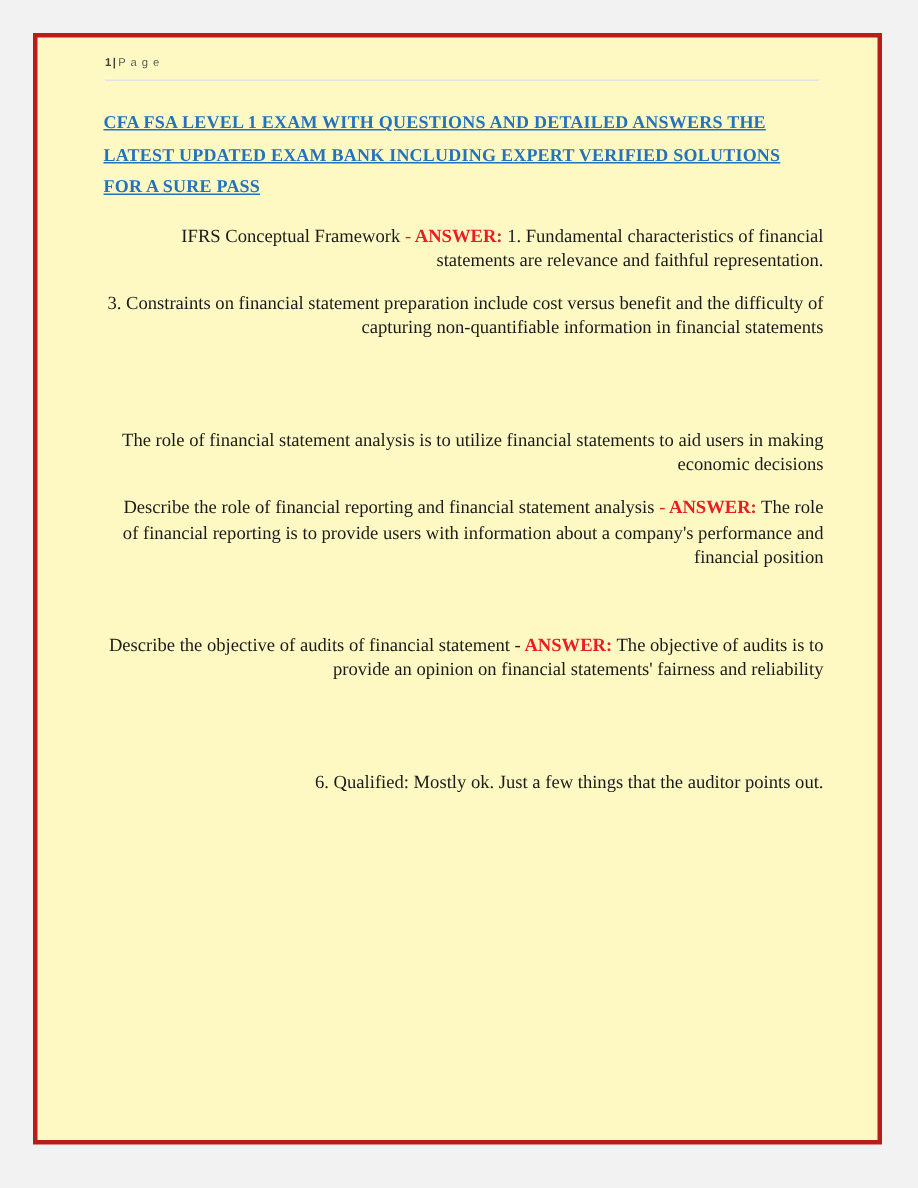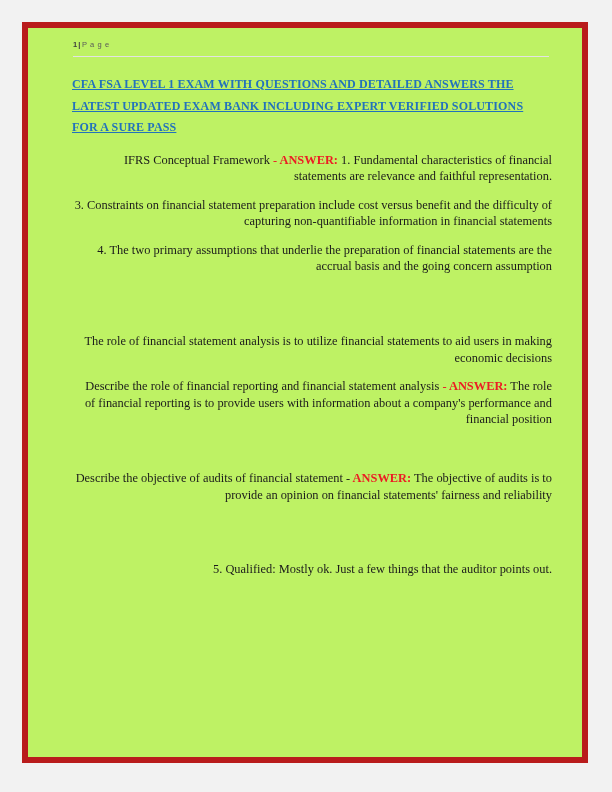--- a/index.html
+++ b/index.html
@@ -12,22 +12,22 @@
     background: #f2f2f2;
     font-family: "Liberation Serif", serif;
     overflow: hidden;
   }
   .page-sheet {
     position: absolute;
     left: 22px;
     top: 22px;
     width: 566px;
     height: 741px;
-    background: #bef264;
-    border: 6px solid #b91c1c;
+    background: #fef9c3;
+    border: 3px solid #b91c1c;
     box-sizing: border-box;
   }
   .page-header {
     position: absolute;
     left: 45px;
     top: 12px;
     width: 476px;
   }
   .page-header-text {
     font-family: "Liberation Sans", sans-serif;
@@ -99,31 +99,30 @@
 
   <div class="doc-body">
 
     <h1 class="doc-title">CFA FSA LEVEL 1 EXAM WITH QUESTIONS AND DETAILED ANSWERS THE LATEST UPDATED EXAM BANK INCLUDING EXPERT VERIFIED SOLUTIONS FOR A SURE PASS</h1>
 
     <p class="para"><span>IFRS Conceptual Framework </span><span class="dash-red">-</span><span class="answer-tag"> ANSWER:</span><span> 1. Fundamental characteristics of financial statements are relevance and faithful representation.</span></p>
 
 
     <p class="para">3. Constraints on financial statement preparation include cost versus benefit and the difficulty of capturing non-quantifiable information in financial statements</p>
 
-    <p class="para">4. The two primary assumptions that underlie the preparation of financial statements are the accrual basis and the going concern assumption</p>
 
     <div class="spacer-lg"></div>
 
     <p class="para">The role of financial statement analysis is to utilize financial statements to aid users in making economic decisions</p>
 
     <p class="para"><span>Describe the role of financial reporting and financial statement analysis </span><span class="dash-red">-</span><span class="answer-tag"> ANSWER:</span><span> The role of financial reporting is to provide users with information about a company's performance and financial position</span></p>
 
     <div class="spacer-md"></div>
 
     <p class="para"><span>Describe the objective of audits of financial statement </span><span>-</span><span class="answer-tag"> ANSWER:</span><span> The objective of audits is to provide an opinion on financial statements' fairness and reliability</span></p>
 
     <div class="spacer-lg"></div>
 
 
-    <p class="para">5. Qualified: Mostly ok. Just a few things that the auditor points out.</p>
+    <p class="para">6. Qualified: Mostly ok. Just a few things that the auditor points out.</p>
 
   </div>
 </div>
 
 </body></html>

